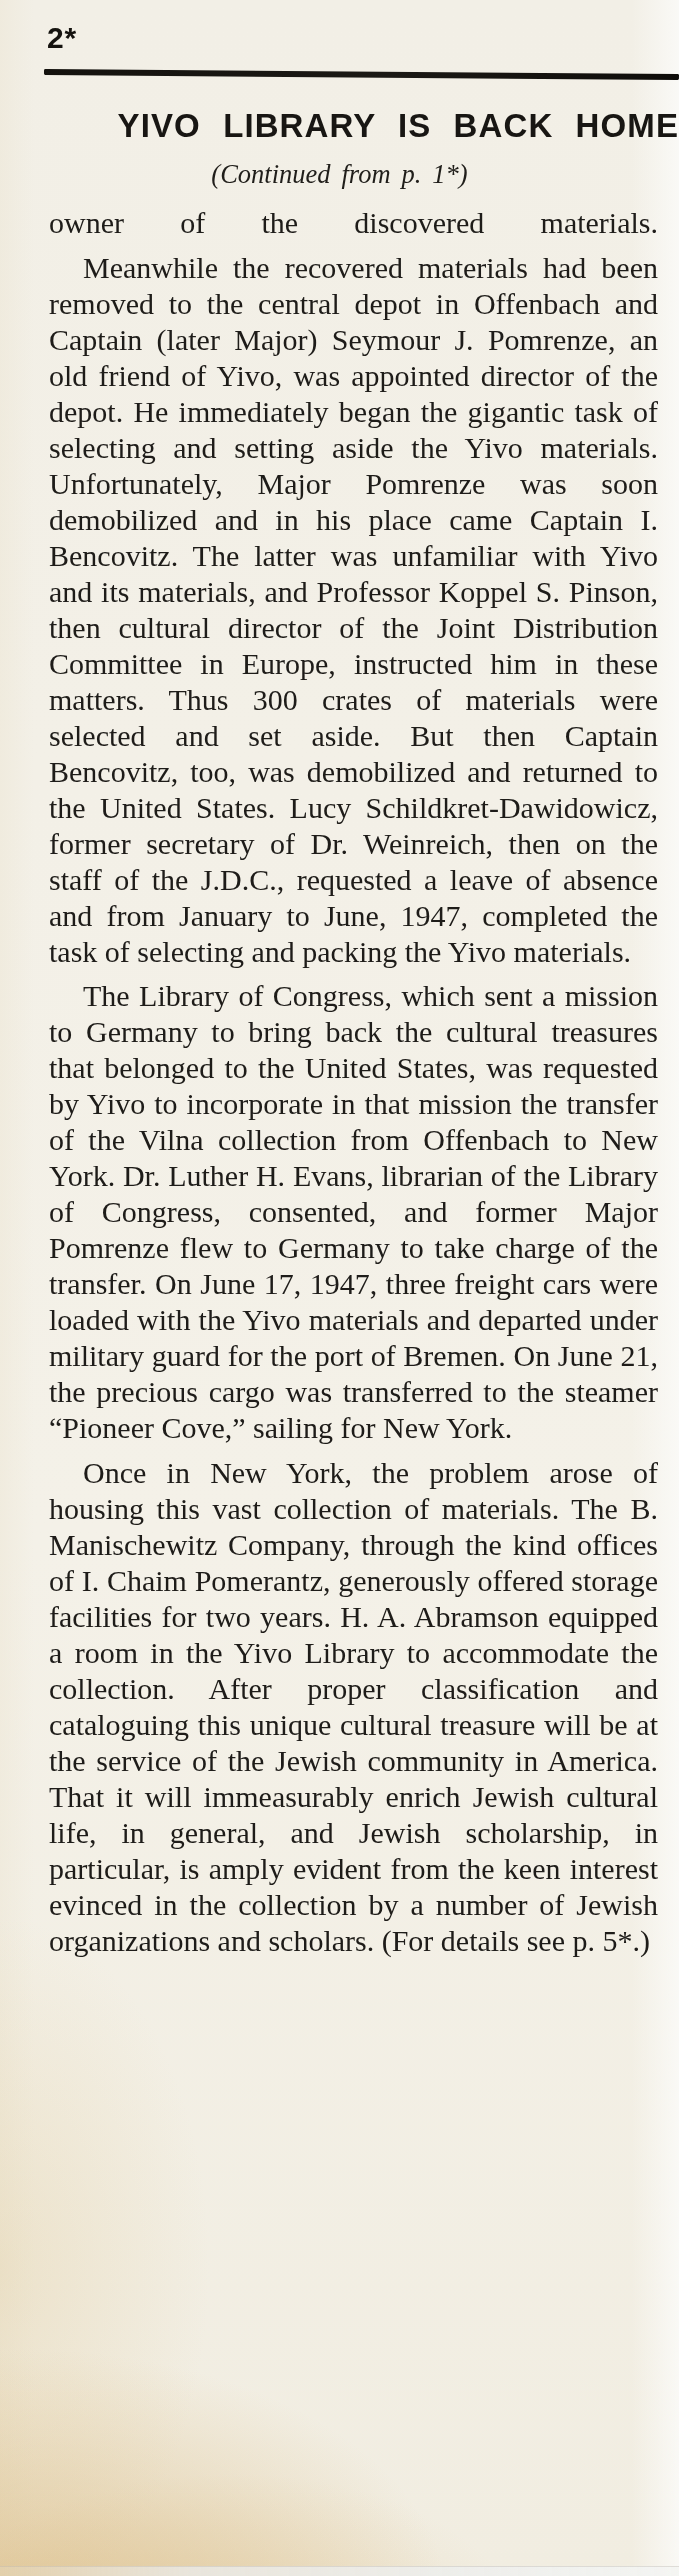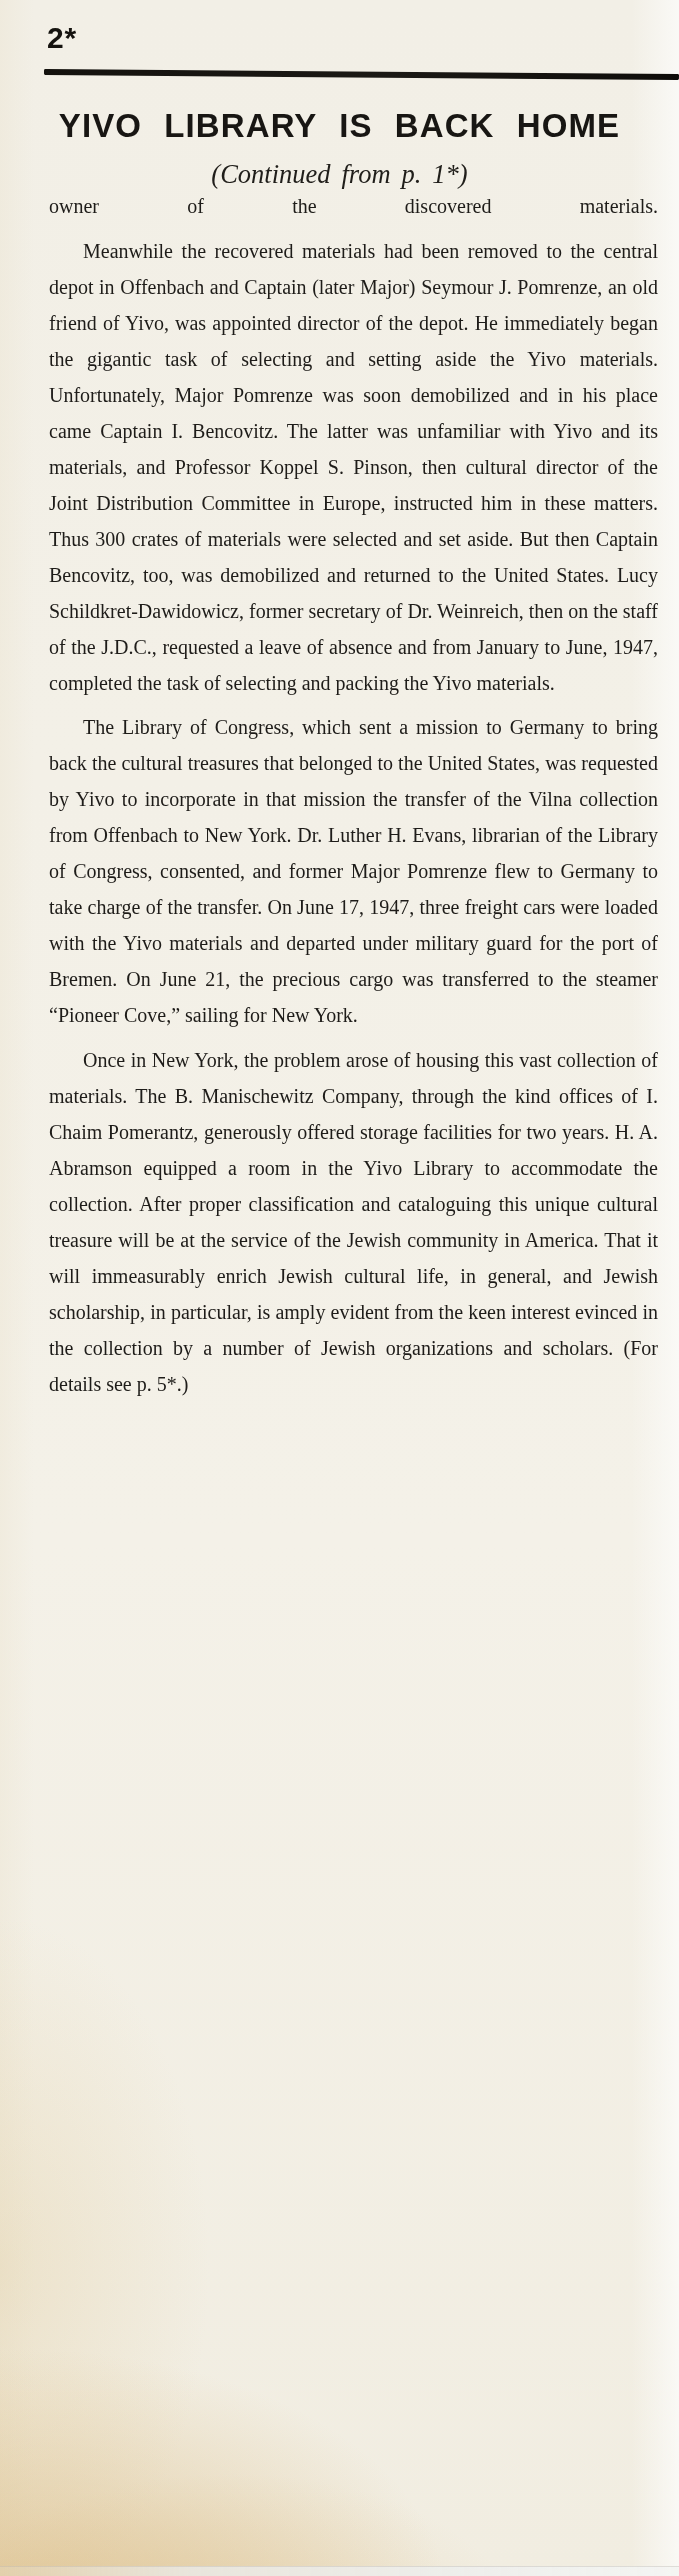--- a/index.html
+++ b/index.html
@@ -51,21 +51,21 @@
     background: linear-gradient(to right, #14120e, #1b1915 55%, #0e0c09);
     transform: rotate(0.45deg);
     transform-origin: left center;
     border-radius: 1.4px;
   }
   .title {
     position: absolute;
     left: 0;
     top: 107px;
     width: 100%;
-    text-align: center;
+    text-align: right;
     font-family: "Liberation Sans", sans-serif;
     font-weight: 700;
     font-size: 33px;
     letter-spacing: 1.1px;
     word-spacing: 12px;
     color: #181613;
   }
   .subtitle {
     position: absolute;
     left: 0;
@@ -74,23 +74,23 @@
     text-align: center;
     font-family: "Liberation Serif", serif;
     font-style: italic;
     font-size: 26.5px;
     word-spacing: 4.3px;
     color: #201e1a;
   }
   .body {
     position: absolute;
     left: 49px;
-    top: 188px;
+    top: 205px;
     width: 609px;
-    font-size: 20px;
+    font-size: 30px;
     line-height: 36px;
     text-align: justify;
     hyphens: auto;
     -webkit-hyphens: auto;
   }
   .body p {
     margin: 0 0 8.6px 0;
     text-indent: 34px;
   }
   .body p:first-child {

